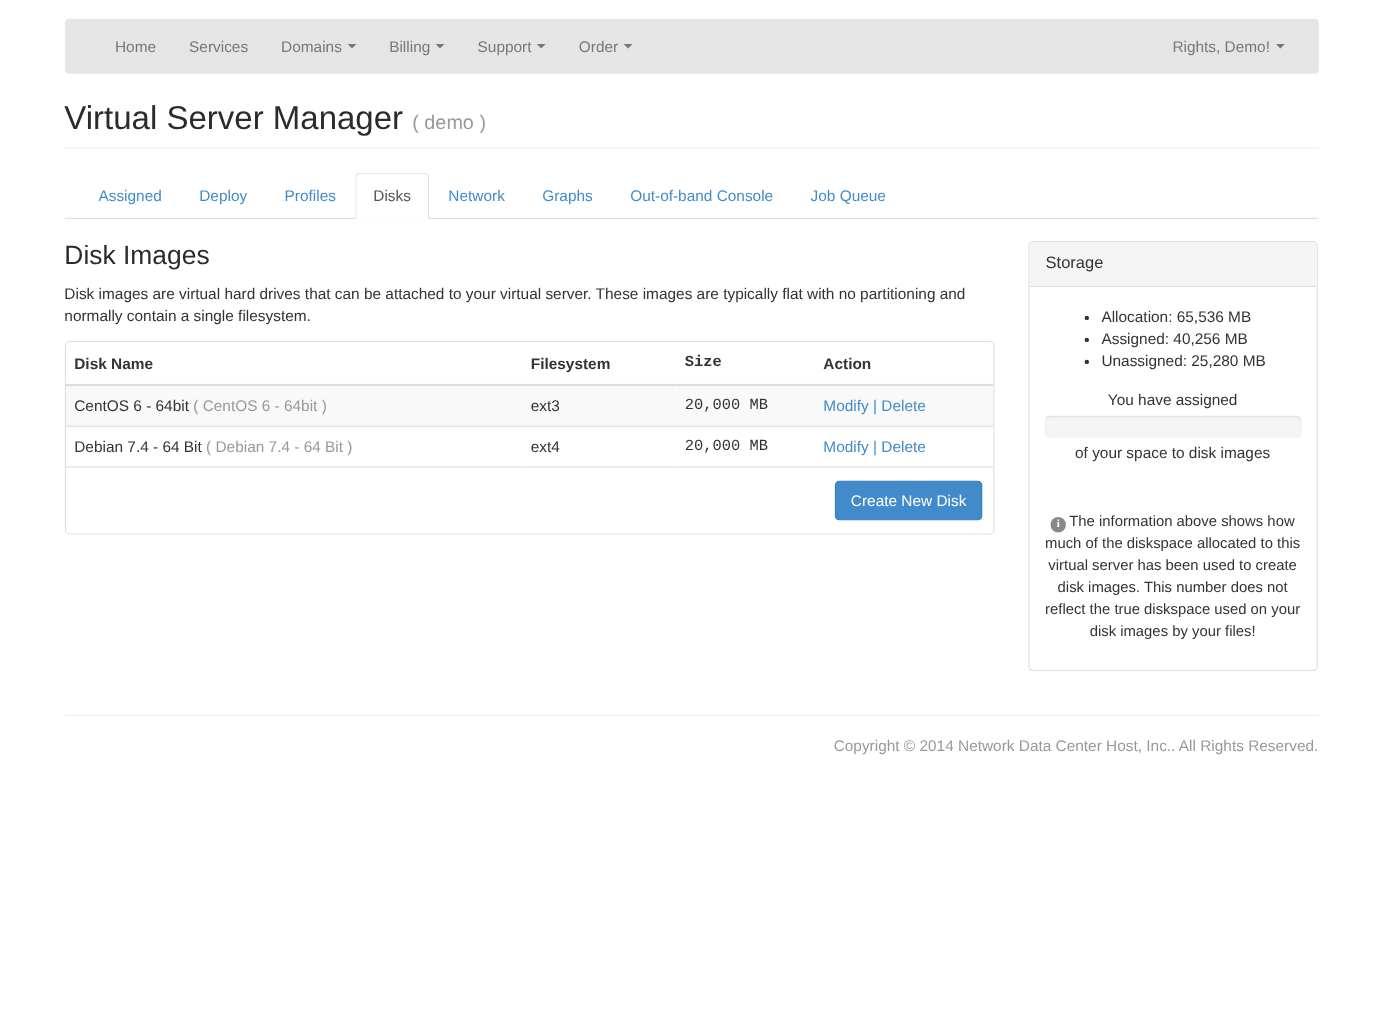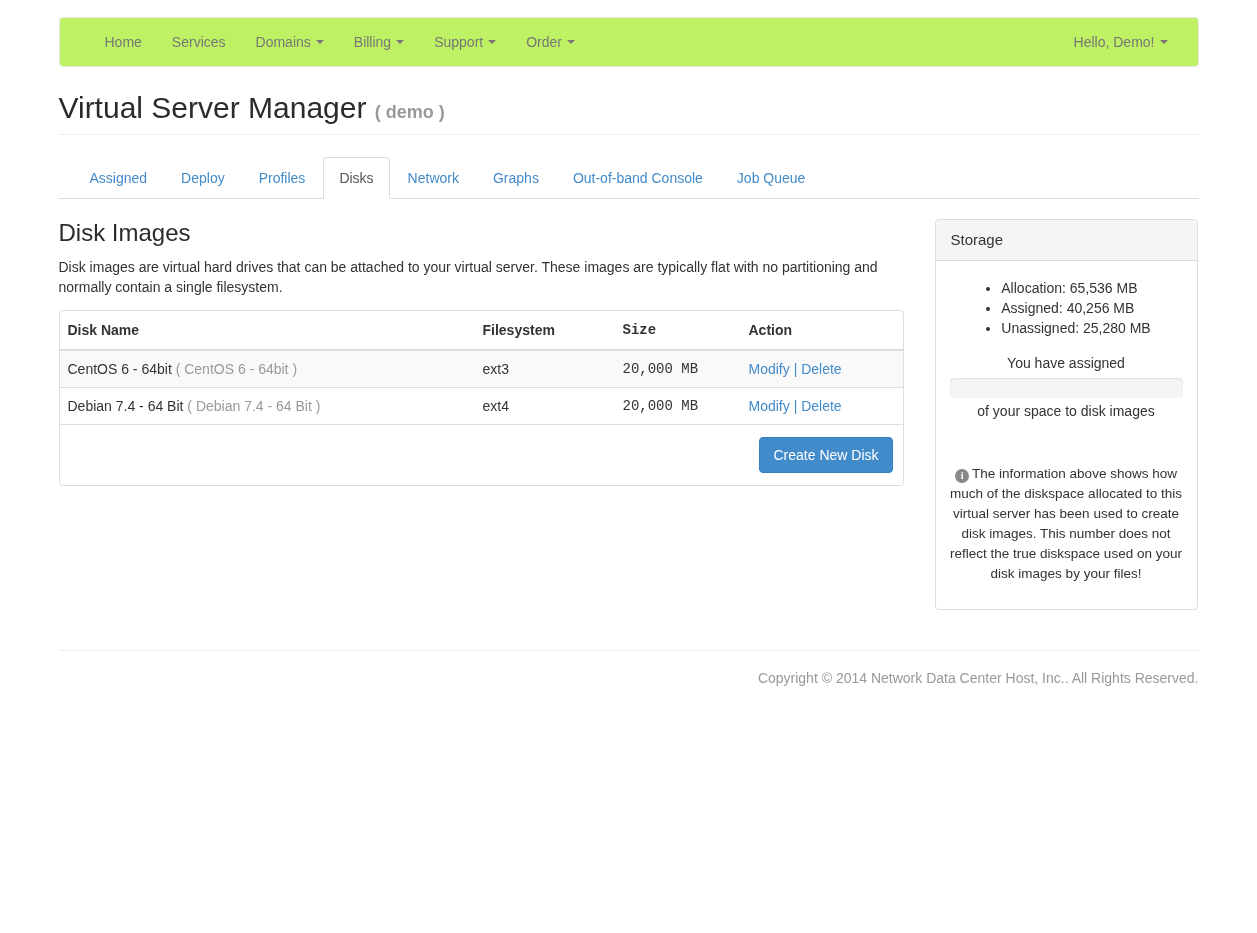--- a/index.html
+++ b/index.html
@@ -14,21 +14,21 @@
   }
   .container {
     width: 1140px;
     margin: 0 auto;
   }
 
   
   .navbar {
     margin-top: 17px;
     height: 50px;
-    background: #bef264;
+    background: #e5e5e5;
     border: 1px solid #e7e7e7;
     border-radius: 4px;
     display: flex;
     align-items: stretch;
     justify-content: space-between;
     padding: 0 15px 0 30px;
   }
   .nav-list {
     list-style: none;
     margin: 0; padding: 0;
@@ -61,21 +61,21 @@
   }
   .page-header h1 {
     margin: 0;
     font-size: 30px;
     font-weight: 500;
     color: #2b2b2b;
     line-height: 1.1;
   }
   .page-header h1 small {
     font-size: 18px;
-    font-weight: 700;
+    font-weight: 400;
     color: #999999;
   }
 
   
   .nav-tabs {
     list-style: none;
     margin: 22px 0 0;
     padding: 0 0 0 15px;
     display: flex;
     border-bottom: 1px solid #dddddd;
@@ -261,21 +261,21 @@
         <span>Support</span>
         <span class="caret"></span>
       </li>
       <li class="nav-item">
         <span>Order</span>
         <span class="caret"></span>
       </li>
     </ul>
     <ul class="nav-list">
       <li class="nav-item">
-        <span>Hello, Demo!</span>
+        <span>Rights, Demo!</span>
         <span class="caret"></span>
       </li>
     </ul>
   </nav>
 
   <div class="page-header">
     <h1>
       <span>Virtual Server Manager</span>
       <small>( demo )</small>
     </h1>

